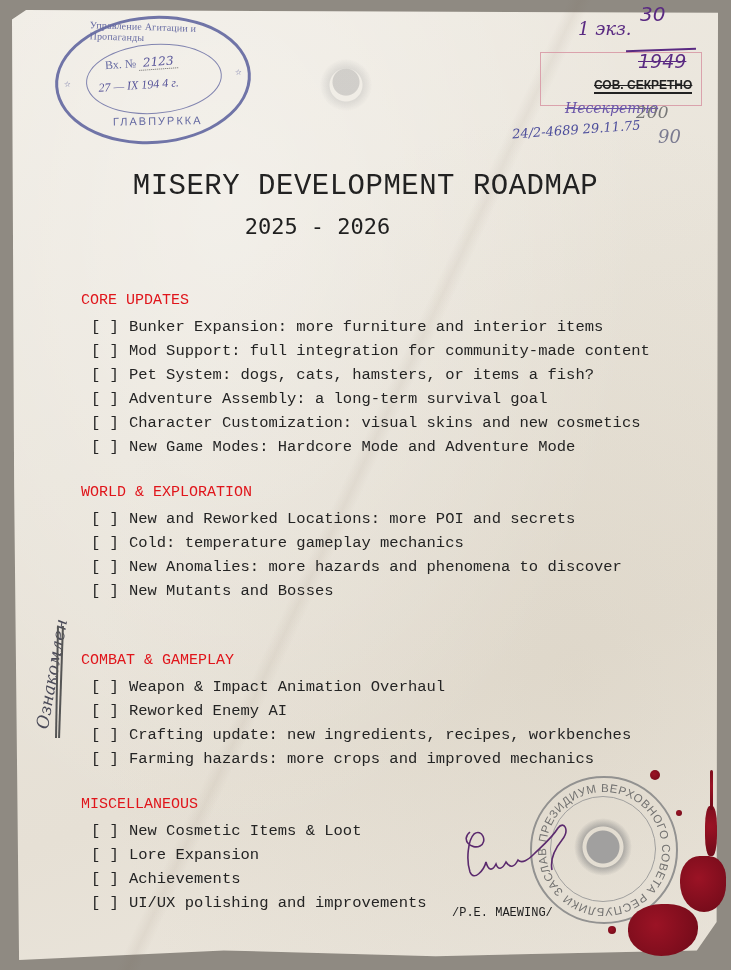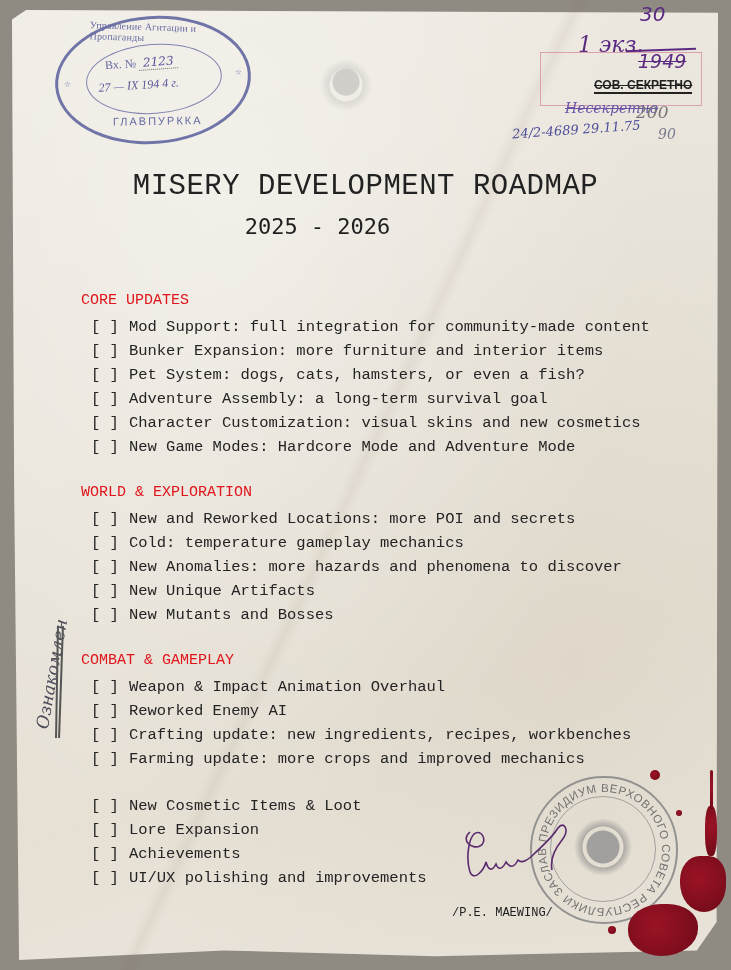--- a/index.html
+++ b/index.html
@@ -43,28 +43,28 @@
 
   
   .emblem { position:absolute; border-radius:50%; }
   .emblem-top { left: 318px; top: 56px; width: 56px; height: 58px;
     background: radial-gradient(circle at 50% 45%, rgba(150,150,150,0.35) 0 13px, rgba(0,0,0,0) 14px),
                 radial-gradient(circle, rgba(0,0,0,0) 16px, rgba(160,160,160,0.25) 17px, rgba(0,0,0,0) 26px);
   }
 
   
   .secret-box { position:absolute; left: 540px; top: 52px; width: 160px; height: 52px; border: 1px solid #d89aa6; opacity: 0.9; }
-  .secret-num { position:absolute; left: 578px; top: 32px; font-family: "DejaVu Serif", serif; font-style: italic; color: #5a2a82; font-size: 22px; }
+  .secret-num { position:absolute; left: 578px; top: 18px; font-family: "DejaVu Serif", serif; font-style: italic; color: #5a2a82; font-size: 18px; }
   .secret-frac-top { position:absolute; left: 640px; top: 2px; font-family: "DejaVu Sans", sans-serif; font-style: italic; color:#5a2a82; font-size: 20px; }
   .secret-frac-line { position:absolute; left: 626px; top: 49px; width: 70px; height: 2px; background:#5a2a82; transform: rotate(-2deg); }
   .secret-frac-bottom { position:absolute; left: 638px; top: 50px; font-family: "DejaVu Sans", sans-serif; font-style: italic; color:#5a2a82; font-size: 19px; text-decoration: line-through; }
   .secret-label { position:absolute; left: 594px; top: 78px; font-family: "Liberation Sans", sans-serif; font-weight: bold; color: #222; font-size: 12px; text-decoration: line-through; border-bottom: 2px solid #222; }
   .secret-hand1 { position:absolute; left: 565px; top: 100px; font-family: "DejaVu Serif", serif; font-style: italic; color:#6a55a8; font-size: 14px; text-decoration: line-through; }
   .secret-hand2 { position:absolute; left: 512px; top: 122px; font-family: "DejaVu Serif", serif; font-style: italic; color:#4e4f9c; font-size: 13px; transform: rotate(-4deg); }
-  .secret-hand3 { position:absolute; left: 658px; top: 126px; font-family: "DejaVu Serif", serif; font-style: italic; color:#7a7a90; font-size: 14px; }
+  .secret-hand3 { position:absolute; left: 658px; top: 126px; font-family: "DejaVu Serif", serif; font-style: italic; color:#7a7a90; font-size: 18px; }
   .secret-strike { position:absolute; left: 636px; top: 102px; font-family: "DejaVu Serif", serif; font-style: italic; color:#777; font-size: 17px; text-align: right; }
 
   
   .title { position:absolute; left: 0; width: 731px; top: 170px; text-align:center; font-size: 29px; color: #222; letter-spacing: 0.5px; font-family: "Liberation Mono", monospace; }
   .subtitle { position:absolute; left: 0; width: 635px; top: 214px; text-align:center; font-size: 22px; color:#1f1f1f; font-family: "DejaVu Sans Mono", monospace; }
 
   .section { position:absolute; left: 81px; margin-top: 28px; }
   .section-head { color: #e0151b; font-size: 15px; font-family: "Liberation Mono", monospace; margin-bottom: 3px; height: 22px; line-height: 22px; }
   .item { height: 24px; line-height: 24px; font-size: 15.5px; color: #242424; padding-left: 10px; white-space: nowrap; font-family: "Liberation Mono", monospace; }
   .item .box { display:inline-block; margin-right: 10px; }
@@ -121,46 +121,46 @@
 <div class="secret-hand1">Несекретно</div>
 <div class="secret-strike">200</div>
 <div class="secret-hand2">24/2-4689 29.11.75</div>
 <div class="secret-hand3">90</div>
 
 <div class="title">MISERY DEVELOPMENT ROADMAP</div>
 <div class="subtitle">2025 - 2026</div>
 
 <div class="section" style="top:262px;">
   <div class="section-head">CORE UPDATES</div>
+  <div class="item"><span class="box">[ ]</span><span>Bunker Expansion: more furniture and interior items</span></div>
   <div class="item"><span class="box">[ ]</span><span>Mod Support: full integration for community-made content</span></div>
-  <div class="item"><span class="box">[ ]</span><span>Bunker Expansion: more furniture and interior items</span></div>
-  <div class="item"><span class="box">[ ]</span><span>Pet System: dogs, cats, hamsters, or even a fish?</span></div>
+  <div class="item"><span class="box">[ ]</span><span>Pet System: dogs, cats, hamsters, or items a fish?</span></div>
   <div class="item"><span class="box">[ ]</span><span>Adventure Assembly: a long-term survival goal</span></div>
   <div class="item"><span class="box">[ ]</span><span>Character Customization: visual skins and new cosmetics</span></div>
   <div class="item"><span class="box">[ ]</span><span>New Game Modes: Hardcore Mode and Adventure Mode</span></div>
 </div>
 
 <div class="section" style="top:454px;">
   <div class="section-head">WORLD &amp; EXPLORATION</div>
   <div class="item"><span class="box">[ ]</span><span>New and Reworked Locations: more POI and secrets</span></div>
   <div class="item"><span class="box">[ ]</span><span>Cold: temperature gameplay mechanics</span></div>
   <div class="item"><span class="box">[ ]</span><span>New Anomalies: more hazards and phenomena to discover</span></div>
-  <div class="item"><span class="box">[ ]</span><span>New Unique Artifacts</span></div>
   <div class="item"><span class="box">[ ]</span><span>New Mutants and Bosses</span></div>
 </div>
 
 <div class="section" style="top:622px;">
   <div class="section-head">COMBAT &amp; GAMEPLAY</div>
   <div class="item"><span class="box">[ ]</span><span>Weapon &amp; Impact Animation Overhaul</span></div>
   <div class="item"><span class="box">[ ]</span><span>Reworked Enemy AI</span></div>
   <div class="item"><span class="box">[ ]</span><span>Crafting update: new ingredients, recipes, workbenches</span></div>
-  <div class="item"><span class="box">[ ]</span><span>Farming update: more crops and improved mechanics</span></div>
+  <div class="item"><span class="box">[ ]</span><span>Farming hazards: more crops and improved mechanics</span></div>
 </div>
 
 <div class="section" style="top:766px;">
+  <div class="section-head">MISCELLANEOUS</div>
   <div class="item"><span class="box">[ ]</span><span>New Cosmetic Items &amp; Loot</span></div>
   <div class="item"><span class="box">[ ]</span><span>Lore Expansion</span></div>
   <div class="item"><span class="box">[ ]</span><span>Achievements</span></div>
   <div class="item"><span class="box">[ ]</span><span>UI/UX polishing and improvements</span></div>
 </div>
 
 <div class="margin-note">
   <div class="hand">Ознакомлен</div>
   <div class="line1"></div>
   <div class="line2"></div>

